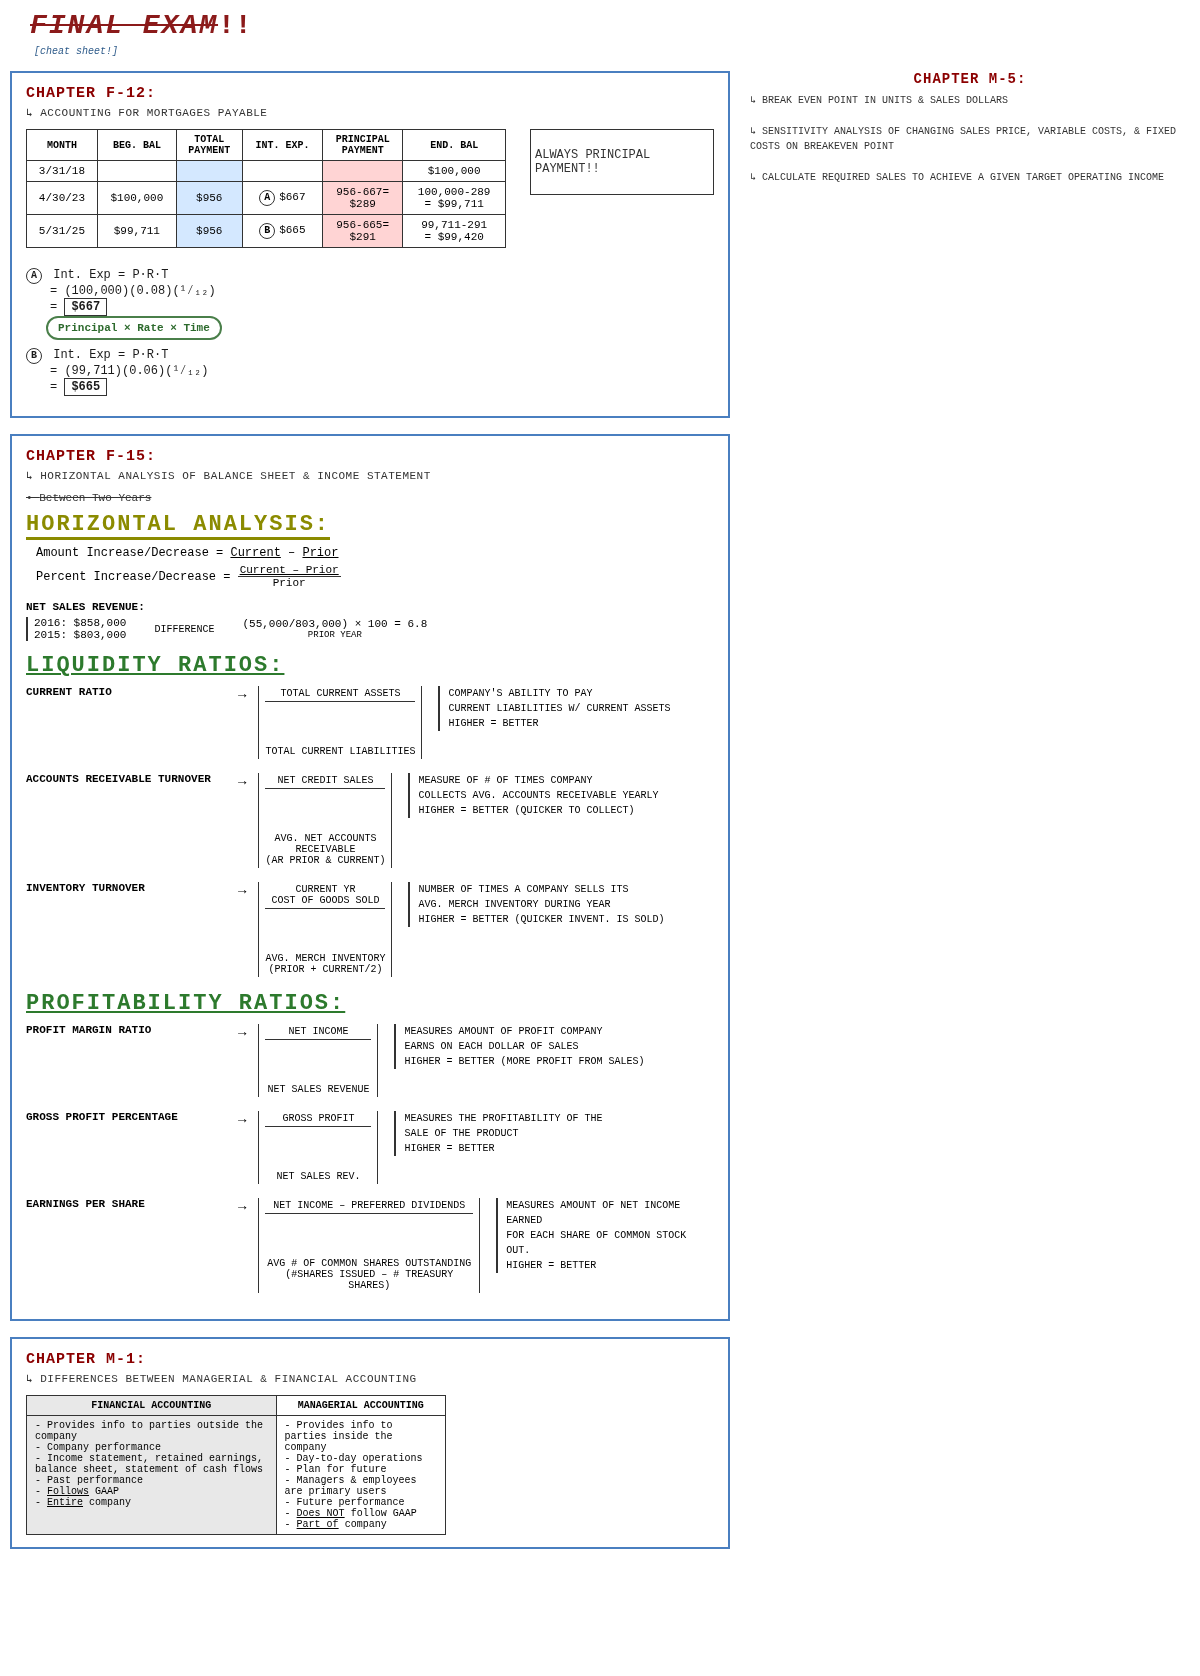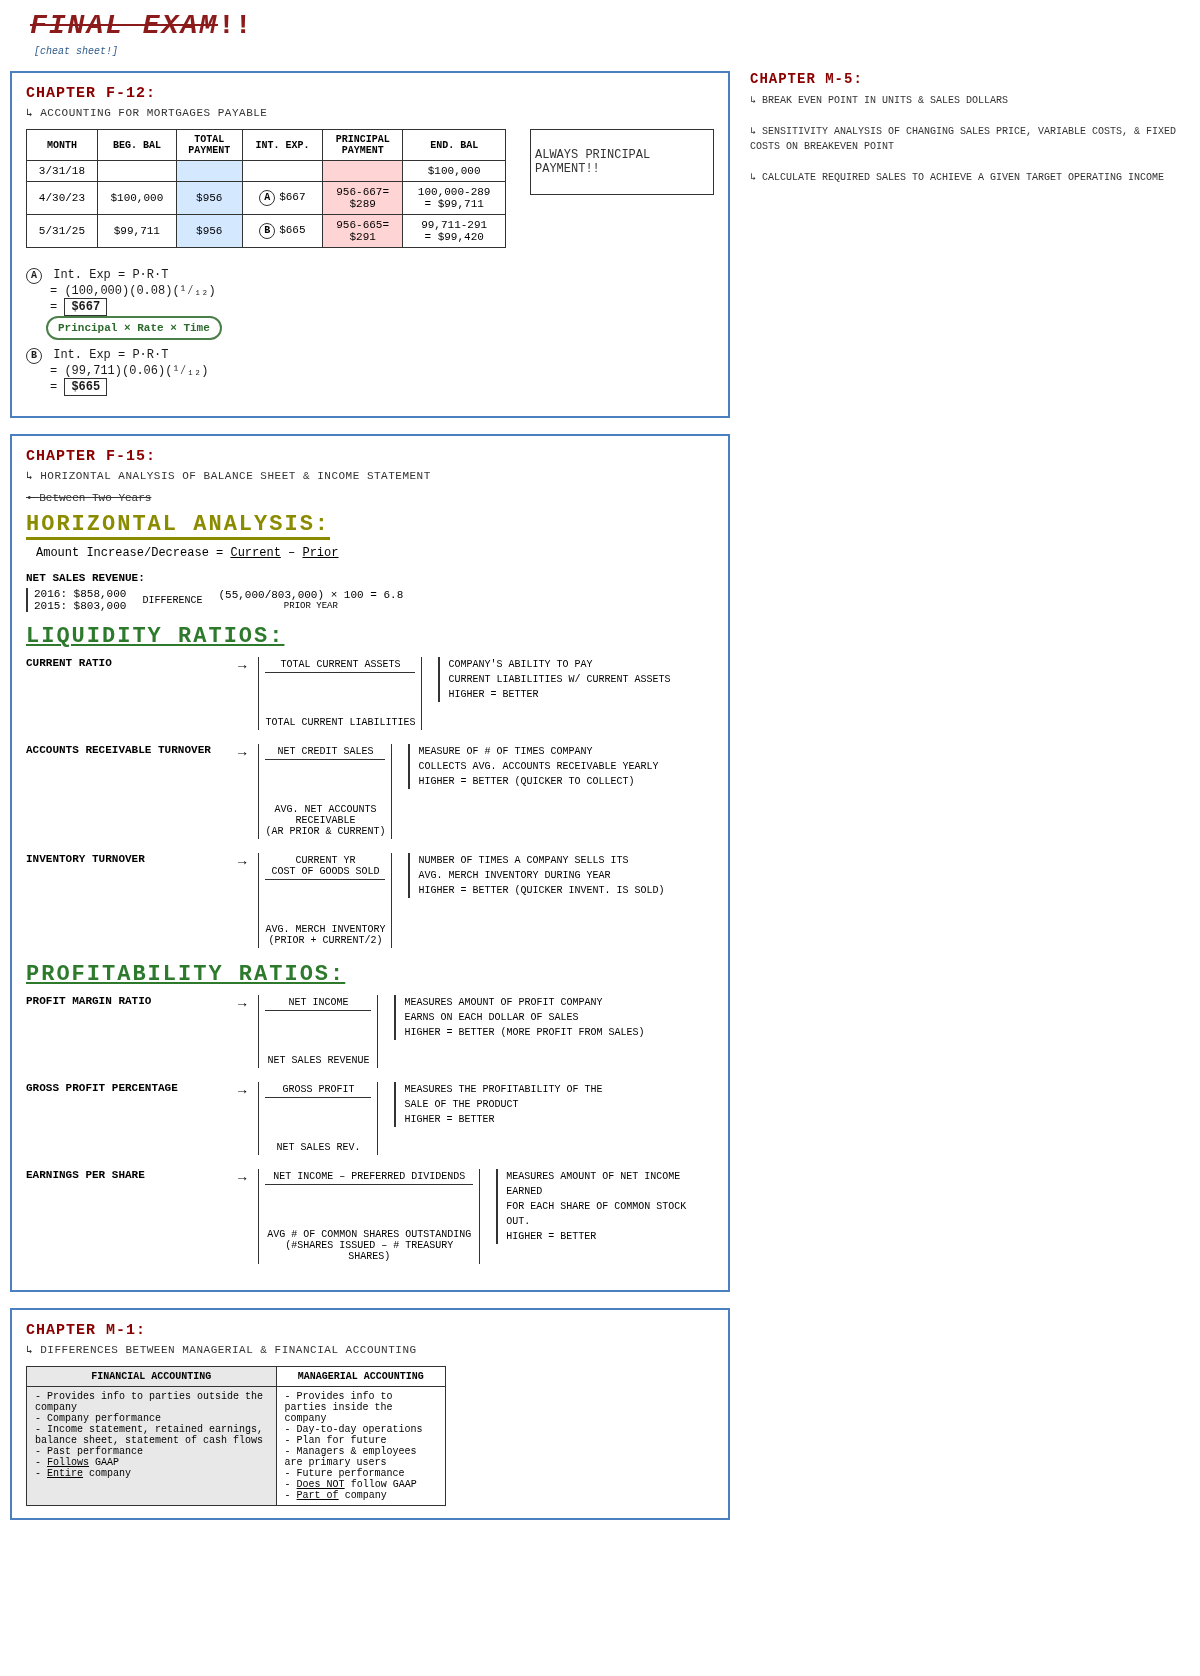--- a/index.html
+++ b/index.html
@@ -270,20 +270,21 @@
     .right-chapter {
       margin-bottom: 20px;
     }
     .right-chapter-title {
       font-size: 14px;
       font-weight: bold;
       color: #8B0000;
       text-transform: uppercase;
       letter-spacing: 1px;
       margin-bottom: 6px;
+      text-align: center;
     }
     .right-chapter-item {
       font-size: 10px;
       text-transform: uppercase;
       color: #333;
       margin-bottom: 16px;
       line-height: 1.5;
     }
     .right-chapter-item::before {
       content: '↳ ';
@@ -403,25 +404,32 @@
       <div class="chapter-subtitle">Horizontal Analysis of Balance Sheet &amp; Income Statement</div>
       <div class="between-years">Between Two Years</div>
 
       <div style="margin-bottom:12px;">
         <div style="display:flex; align-items:center; margin-bottom:6px;">
           <span class="section-title-large">Horizontal Analysis:</span>
         </div>
         <div style="margin-left:10px; font-size:12px; margin-bottom:4px;">
           Amount Increase/Decrease = <span class="underline">Current</span> – <span class="underline">Prior</span>
         </div>
+        <div style="margin-left:10px; font-size:12px;">
+          Percent Increase/Decrease =
+          <span class="fraction">
+            <span class="numer"><span class="underline">Current – Prior</span></span>
+            <span class="denom">Prior</span>
+          </span>
+        </div>
       </div>
 
       <div class="net-sales-block">
         <div style="font-size:11px; font-weight:bold; text-transform:uppercase; margin-bottom:4px;">Net Sales Revenue:</div>
-        <div style="display:flex; gap:16px; align-items:center;">
+        <div style="display:flex; gap:28px; align-items:center;">
           <div style="border-left:2px solid #333; padding-left:6px;">
             <div>2016: $858,000</div>
             <div>2015: $803,000</div>
           </div>
           <div style="font-size:10px; text-transform:uppercase;">Difference</div>
           <div>
             <div style="font-size:11px;">(55,000/803,000) × 100 = 6.8</div>
             <div style="font-size:9px; text-transform:uppercase; text-align:center;">Prior Year</div>
           </div>
         </div>

